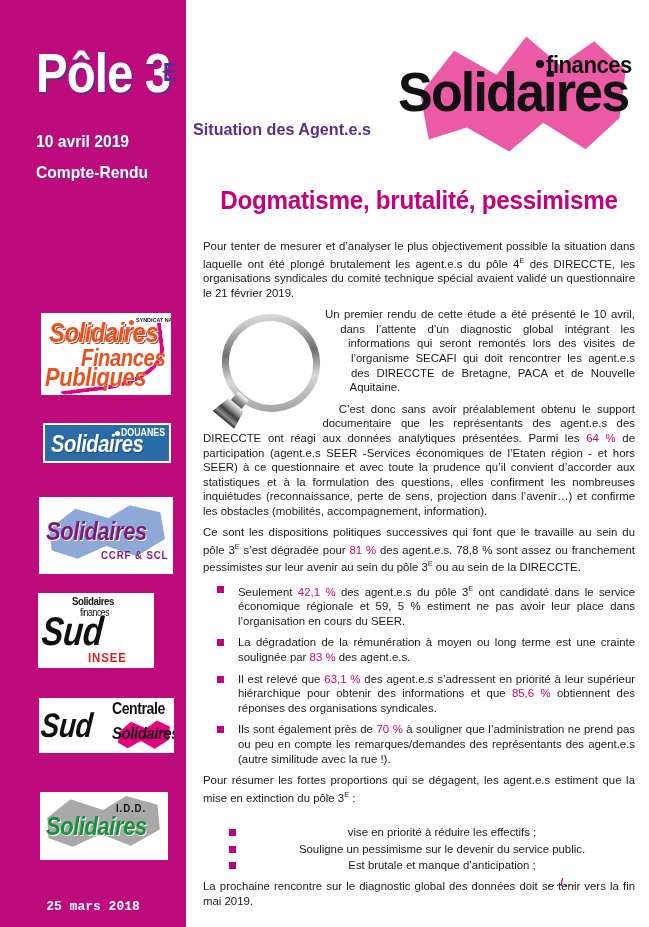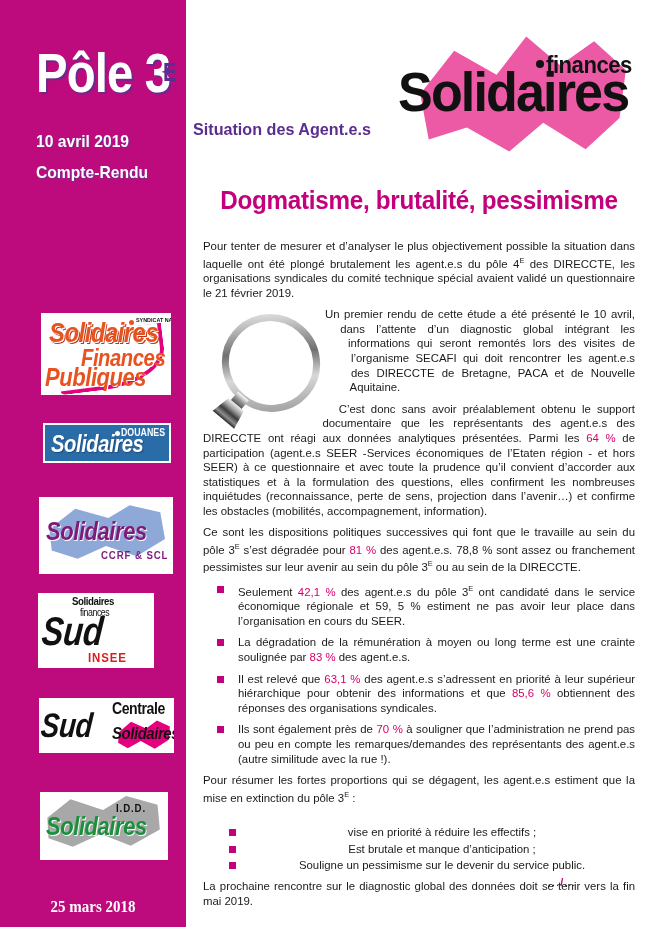--- a/index.html
+++ b/index.html
@@ -103,23 +103,23 @@
     transform: scaleX(0.92);
     transform-origin: left top;
     white-space: nowrap;
   }
   .sidebar-footer-date {
     position: absolute;
     left: 0;
     top: 899px;
     width: 186px;
     text-align: center;
-    font-family: Liberation Serif, serif;
-    font-weight: bold;
-    font-size: 15px;
+    font-family: Liberation Mono, monospace;
+    font-weight: bold;
+    font-size: 13px;
     color: #ffffff;
     transform: scaleY(1.05);
   }
 
   
   .logo-box {
     position: absolute;
     background: #ffffff;
     overflow: hidden;
   }
@@ -470,22 +470,22 @@
 
       <li><span>Il est relevé que </span><span class="pct">63,1 %</span><span> des agent.e.s s’adressent en priorité à leur supérieur hiérarchique pour obtenir des informations et que </span><span class="pct">85,6 %</span><span> obtiennent des réponses des organisations syndicales.</span></li>
 
       <li><span>Ils sont également près de </span><span class="pct">70 %</span><span> à souligner que l’administration ne prend pas ou peu en compte les remarques/demandes des représentants des agent.e.s (autre similitude avec la rue !).</span></li>
     </ul>
 
     <p class="body tight"><span>Pour résumer les fortes proportions qui se dégagent, les agent.e.s estiment que la mise en extinction du pôle 3</span><sup class="ord">E</sup><span> :</span></p>
 
     <ul class="bullets compact">
       <li>vise en priorité à réduire les effectifs ;</li>
+      <li>Souligne un pessimisme sur le devenir du service public.</li>
       <li>Est brutale et manque d’anticipation ;</li>
-      <li>Souligne un pessimisme sur le devenir du service public.</li>
     </ul>
 
     <p class="body">La prochaine rencontre sur le diagnostic global des données doit se tenir vers la fin mai 2019.</p>
   </div>
 
   <div class="footer-mark"><span>...</span><span class="slash">/</span><span>...</span></div>
 
 </div>
 
 </body></html>

